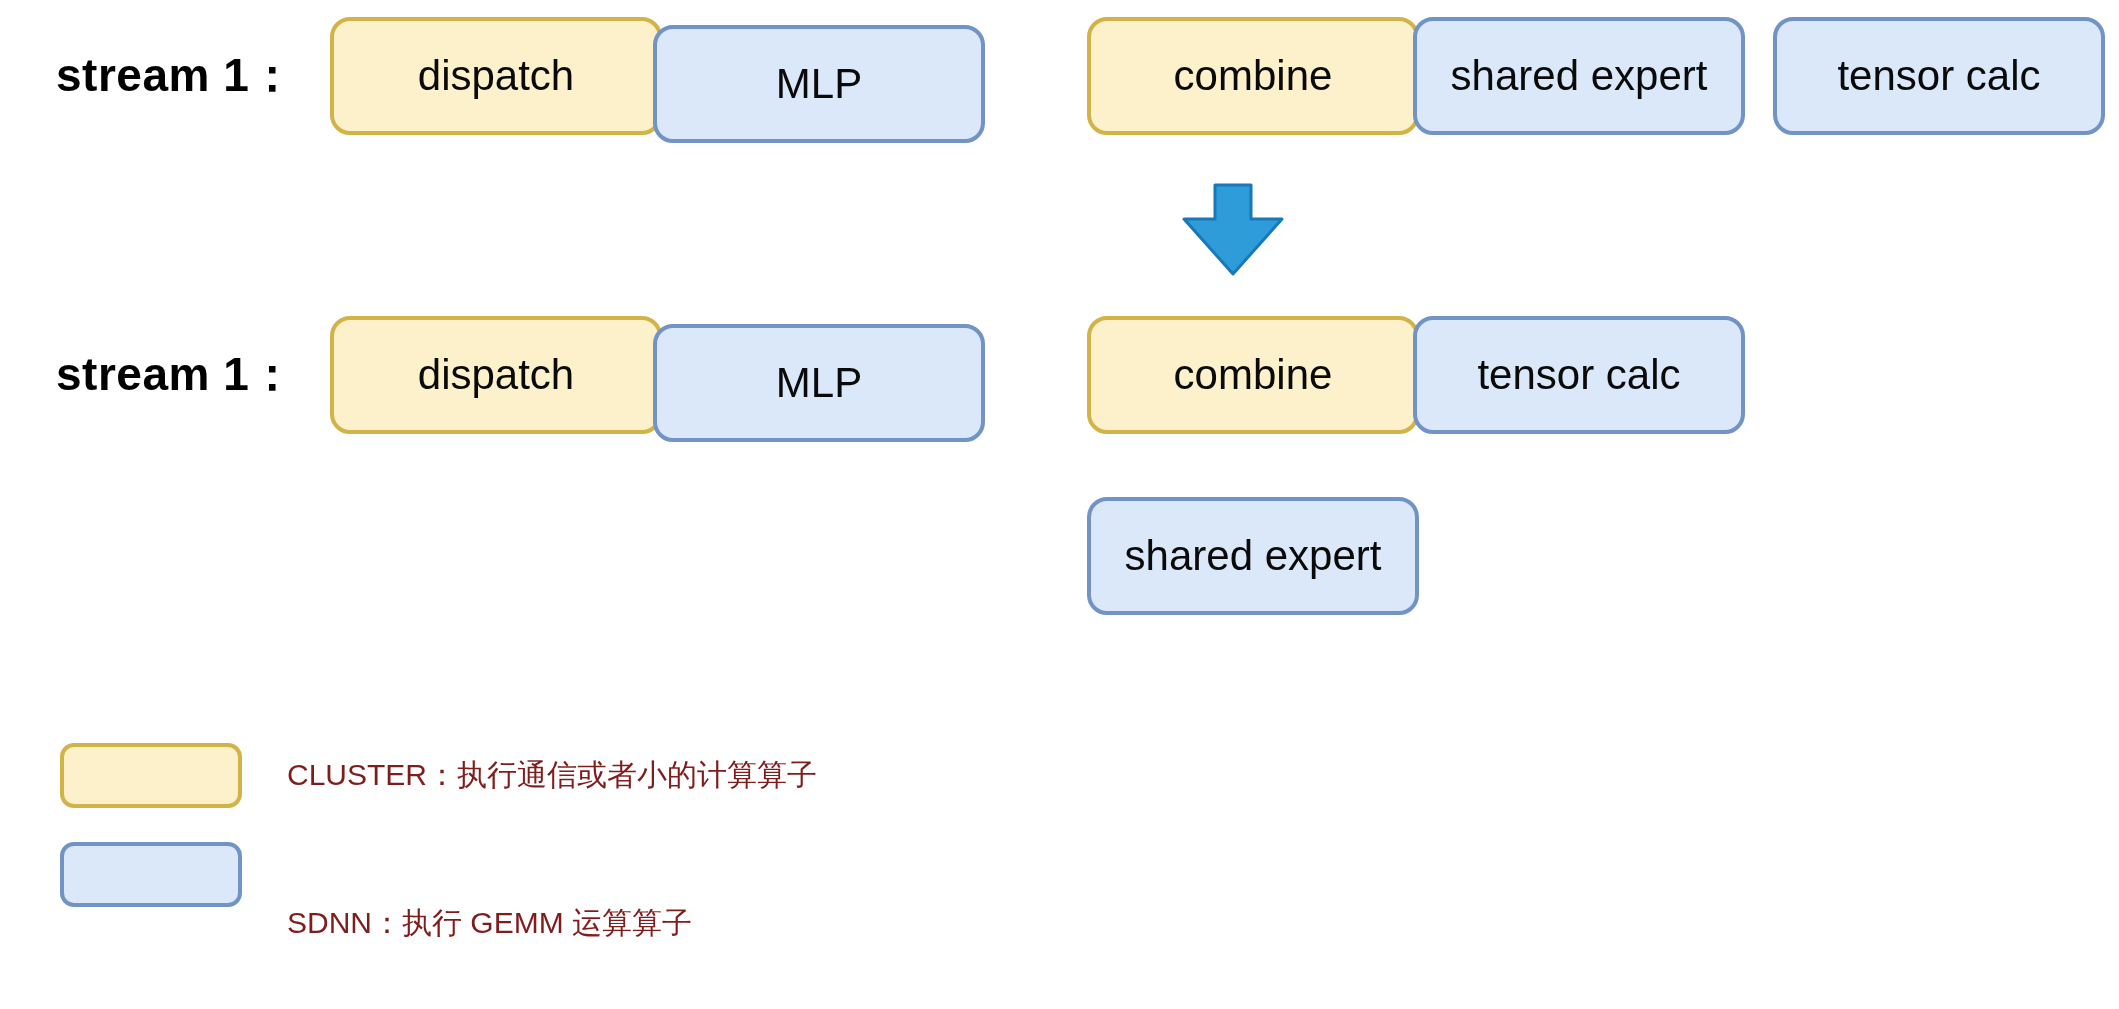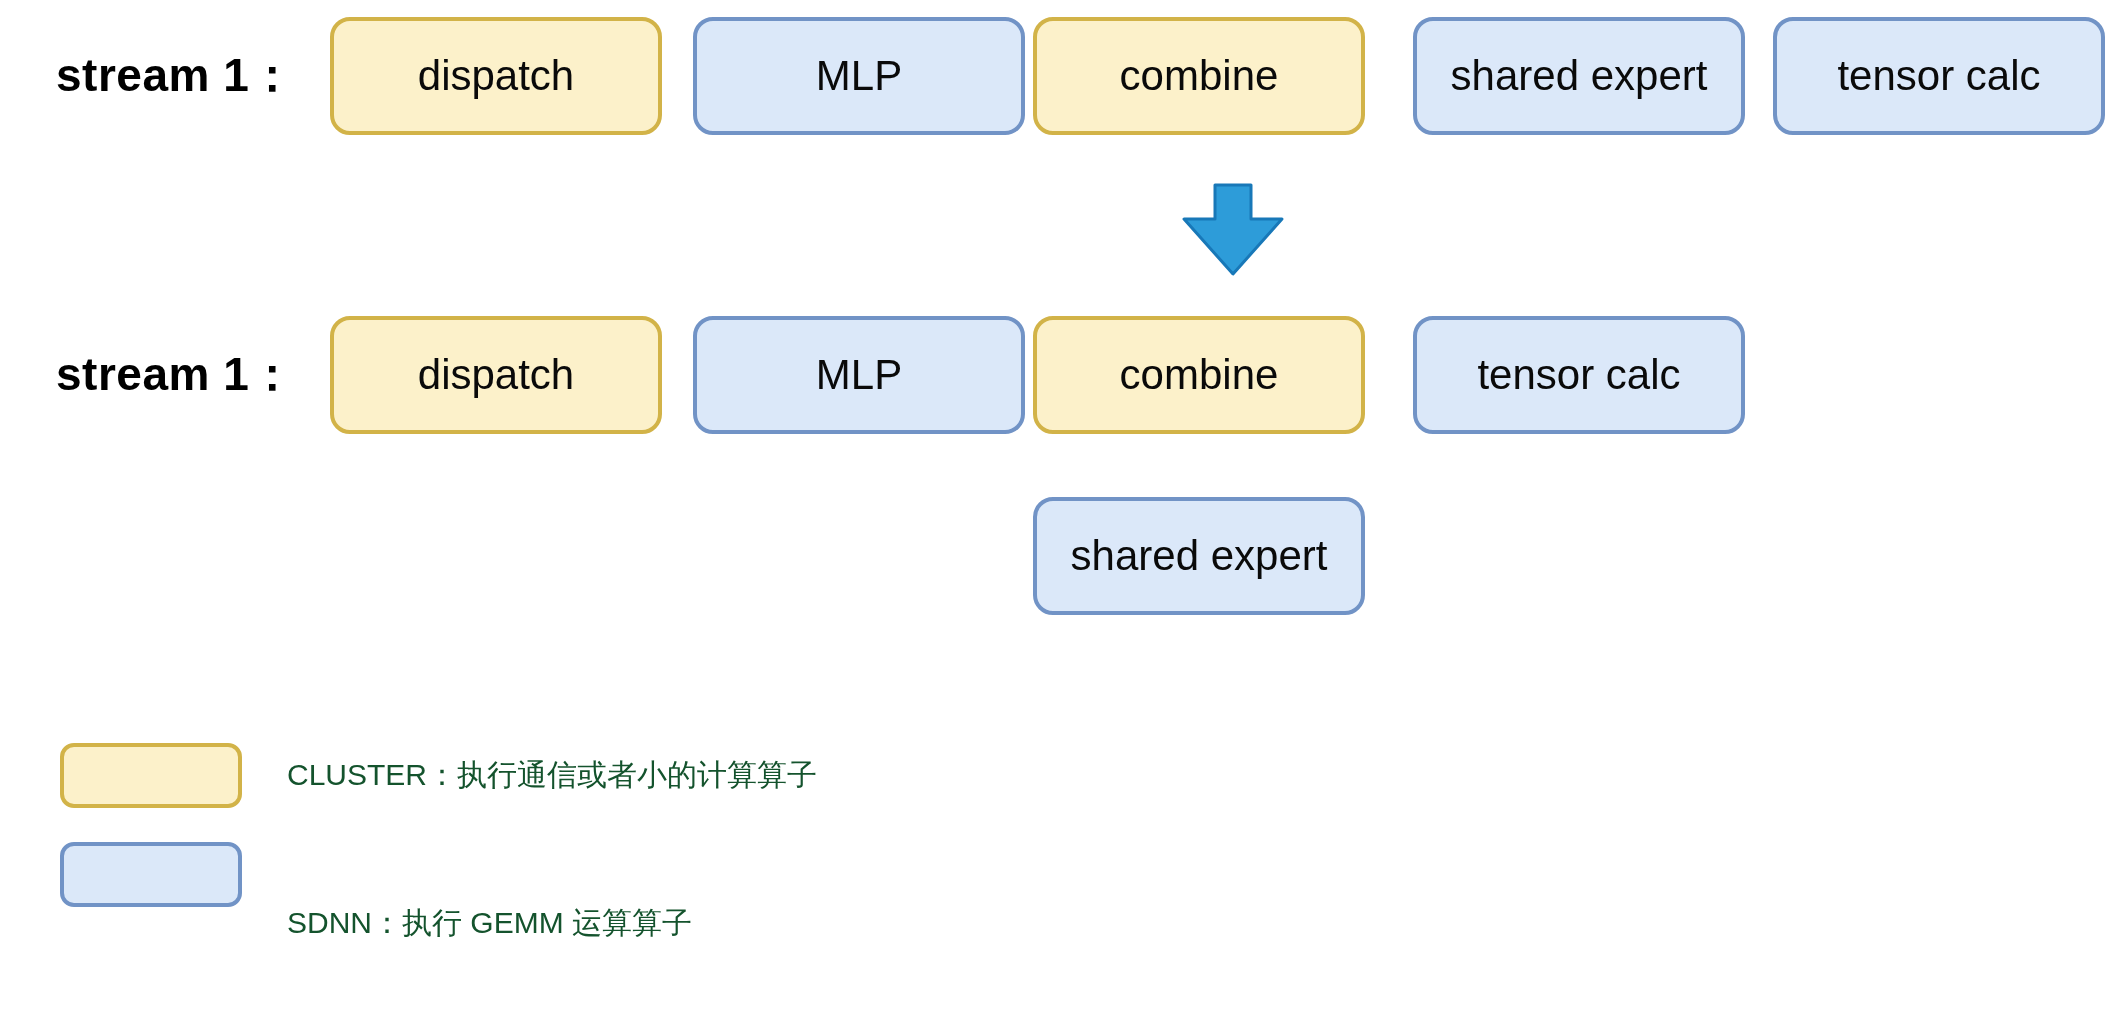--- a/index.html
+++ b/index.html
@@ -50,22 +50,22 @@
     background: var(--cluster-fill);
     border: 4px solid var(--cluster-border);
   }
   .sdnn {
     background: var(--sdnn-fill);
     border: 4px solid var(--sdnn-border);
   }
 
   
   .c0 { left: 330px; }
-  .c1 { left: 693px; }
-  .c2 { left: 1033px; }
+  .c1 { left: 653px; margin-top: 8px; }
+  .c2 { left: 1087px; }
   .c3 { left: 1413px; }
   .c4 { left: 1773px; }
   .r1 { top: 17px; }
   .r2 { top: 316px; }
   .r3 { top: 497px; }
 
   
   .arrow-wrap {
     position: absolute;
     left: 1181px;
@@ -85,21 +85,21 @@
   }
   .legend-swatch.y1 { top: 743px; }
   .legend-swatch.y2 { top: 842px; }
   .legend-text {
     position: absolute;
     left: 287px;
     height: 65px;
     display: flex;
     align-items: center;
     font-size: 30px;
-    color: #14532d;
+    color: #7f1d1d;
     white-space: nowrap;
   }
   .legend-text.y1 { top: 743px; }
   .legend-text.y2 { top: 891px; }
 </style>
 </head>
 <body>
 
 <div class="canvas">
 

